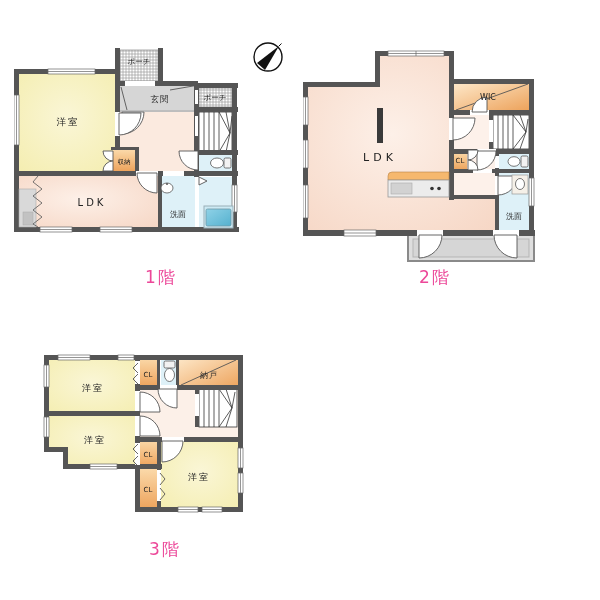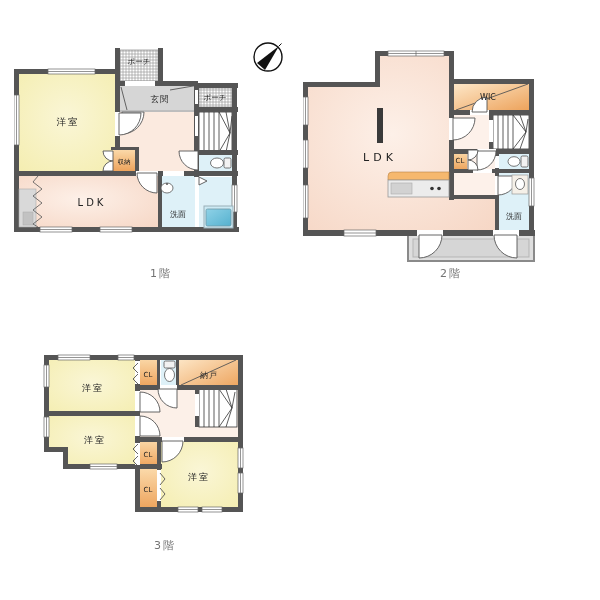--- a/index.html
+++ b/index.html
@@ -1,19 +1,19 @@
 <!DOCTYPE html>
 <html><head>
 <meta charset="utf-8">
 <style>
   html,body{margin:0;padding:0;background:#fff;}
   .canvas{position:relative;width:600px;height:600px;background:#ffffff;overflow:hidden;
           font-family:"DejaVu Sans","Liberation Sans",sans-serif;}
   .plan{position:absolute;}
-  .floor-label{position:absolute;font-size:11px;color:#737373;text-align:center;width:70px;letter-spacing:2px;}
+  .floor-label{position:absolute;font-size:17px;color:#ec4899;text-align:center;width:70px;letter-spacing:2px;}
   svg text{fill:#222;}
 </style>
 </head>
 <body>
 
 <div class="canvas">
 
 <svg width="0" height="0" style="position:absolute">
   <defs>
     <pattern id="hatch" width="6" height="6" patternUnits="userSpaceOnUse">
@@ -355,16 +355,16 @@
   <text x="93" y="391" font-size="9" letter-spacing="2" text-anchor="middle">洋室</text>
   <text x="95" y="443" font-size="9" letter-spacing="2" text-anchor="middle">洋室</text>
   <text x="199" y="480" font-size="9" letter-spacing="2" text-anchor="middle">洋室</text>
   <text x="148" y="377" font-size="7" text-anchor="middle">CL</text>
   <text x="148" y="457" font-size="7" text-anchor="middle">CL</text>
   <text x="148" y="492" font-size="7" text-anchor="middle">CL</text>
   <text x="209" y="378" font-size="8" letter-spacing="1" text-anchor="middle">納戸</text>
 </svg>
 
 <div class="floor-label" style="left:126px;top:266px">1階</div>
-<div class="floor-label" style="left:416px;top:266px">2階</div>
+<div class="floor-label" style="left:400px;top:266px">2階</div>
 <div class="floor-label" style="left:130px;top:538px">3階</div>
 
 </div>
 
 </body></html>

